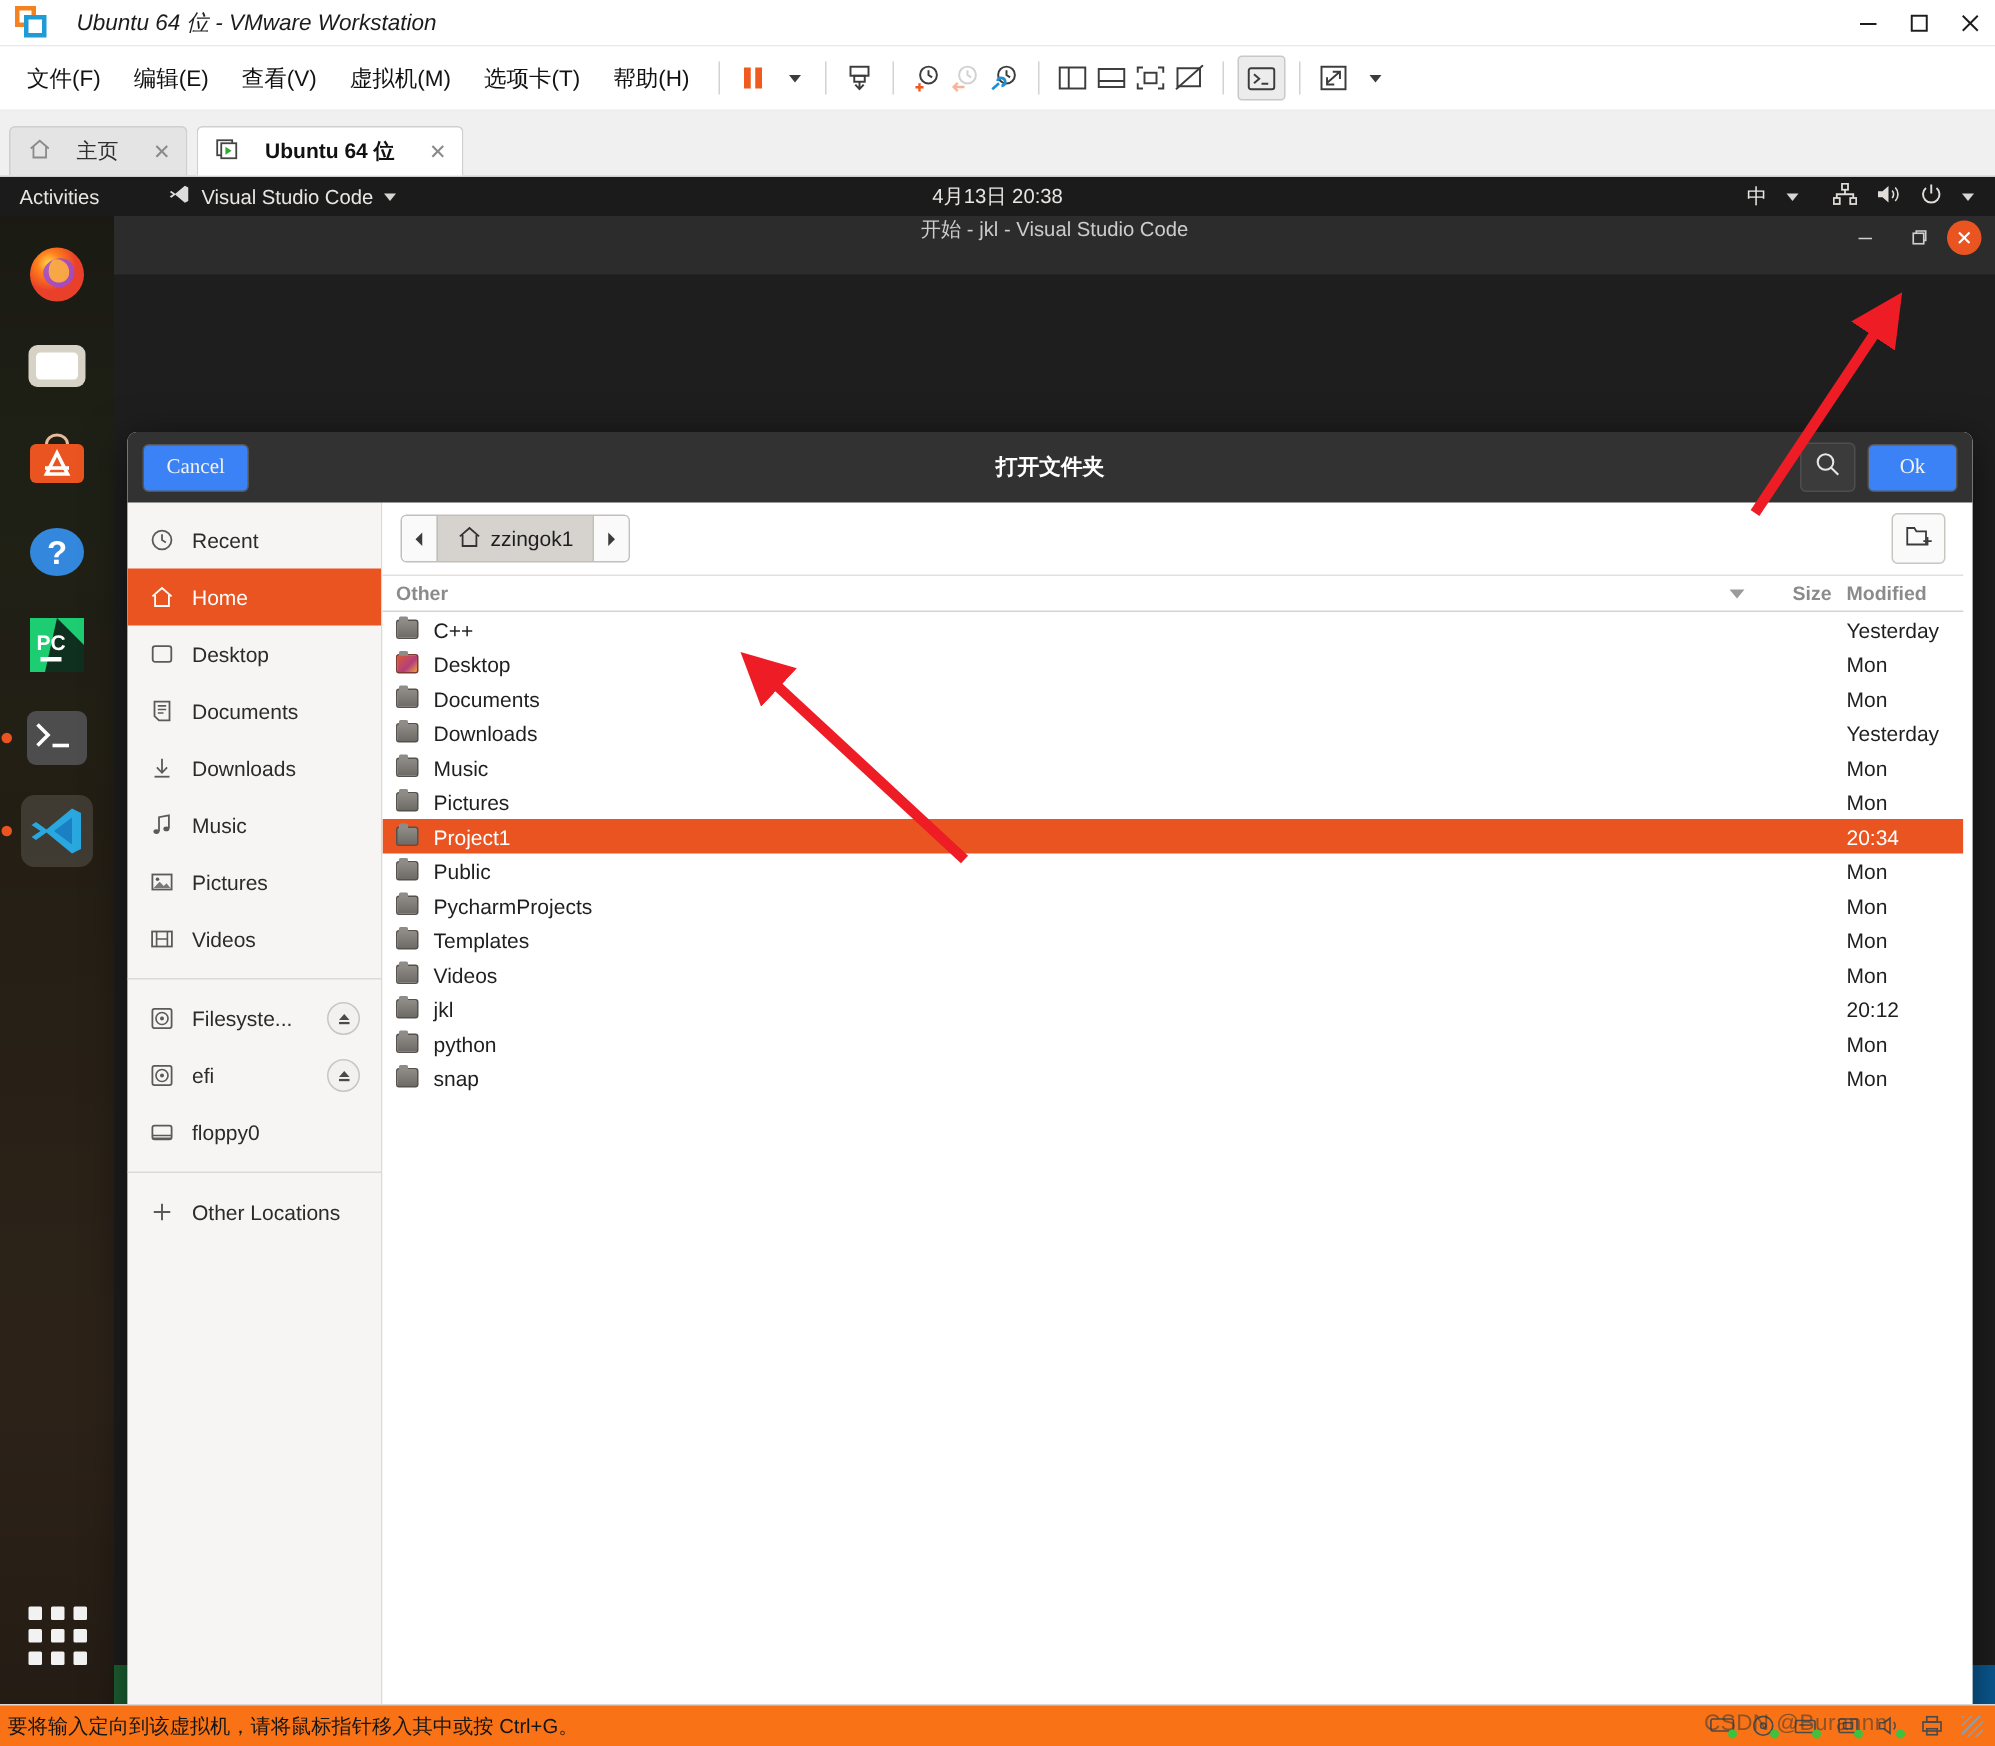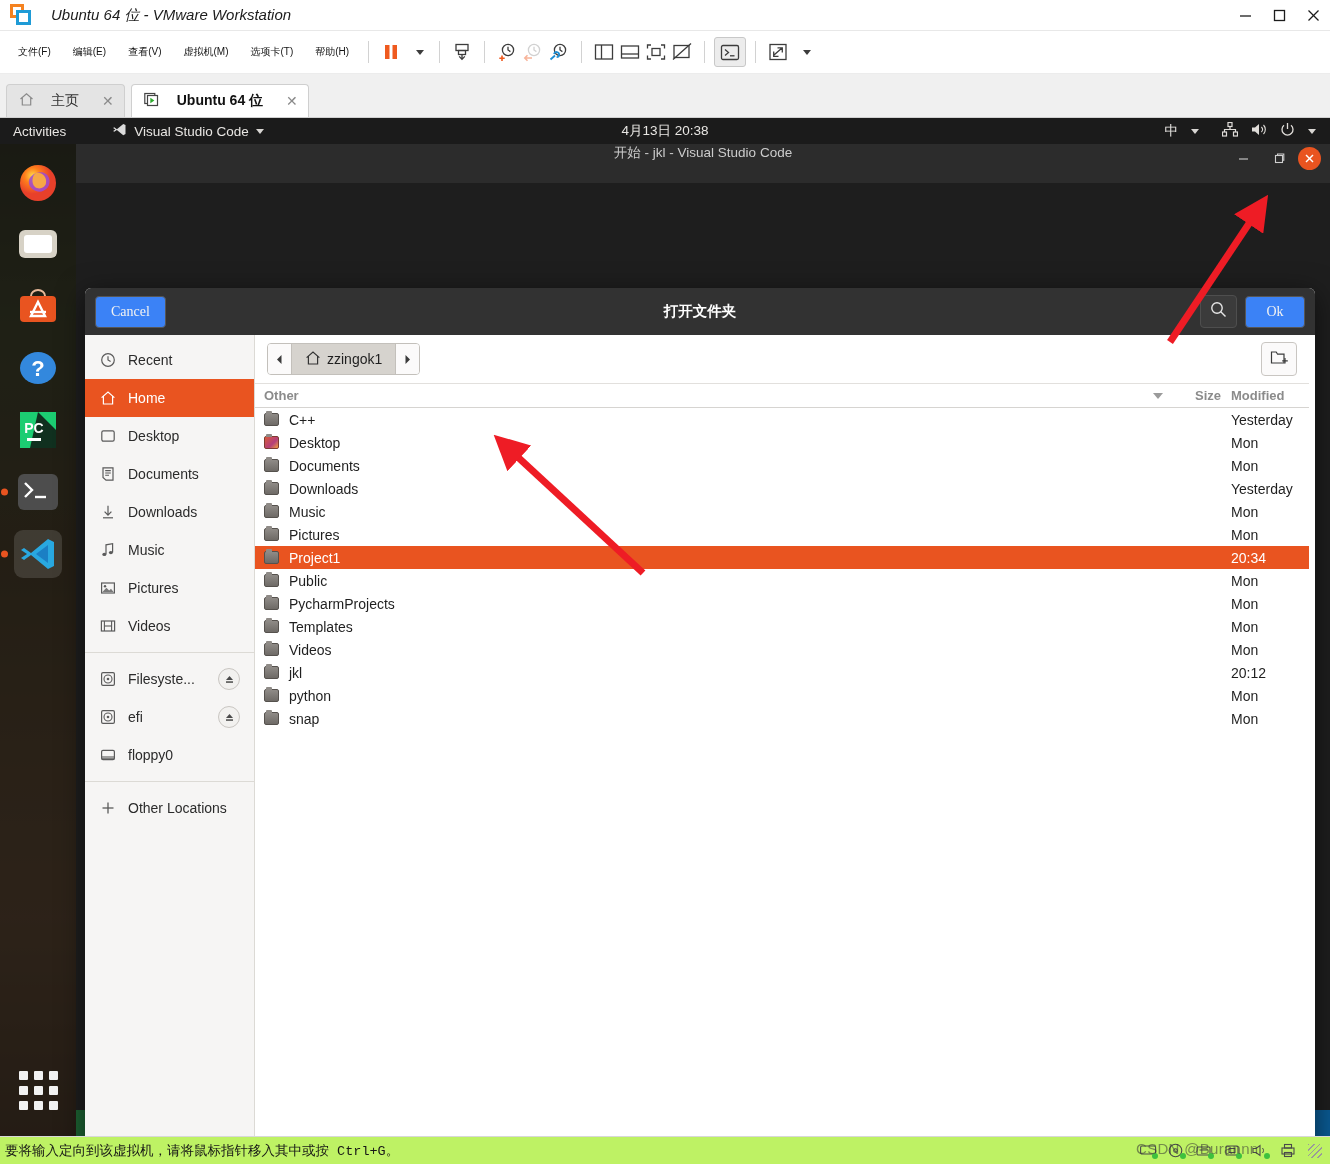--- a/index.html
+++ b/index.html
@@ -25,21 +25,21 @@
   .vm-winbtns { margin-left: auto; display: flex; }
   .vm-winbtn { width: 34px; height: 31px; display: flex; align-items: center;
     justify-content: center; font-size: 15px; color: #1c1c1c; }
 
   
   .vm-menubar {
     position: absolute; left: 0; top: 31px; width: 1330px; height: 43px;
     background: #ffffff; display: flex; align-items: center;
     border-bottom: 1px solid #ececec;
   }
-  .vm-menu { font-size: 10px; color: #121212; padding: 4px 10px; margin-left: 2px; white-space: nowrap; }
+  .vm-menu { font-size: 15px; color: #121212; padding: 4px 10px; margin-left: 2px; white-space: nowrap; }
   .vm-menu:first-child { margin-left: 8px; }
   .vm-sep { width: 1px; height: 22px; background: #d2d2d2; margin: 0 9px; }
   .vm-tool { display: flex; align-items: center; justify-content: center;
     height: 30px; min-width: 26px; padding: 0 3px; }
   .vm-tool.framed { border: 1px solid #c8c8c8; background: #ececec; border-radius: 3px; padding: 0 5px;}
   .caret { width: 0; height: 0; border-left: 4px solid transparent;
     border-right: 4px solid transparent; border-top: 5px solid #3c3c3c; margin-left: 5px; }
 
   
   .vm-tabstrip {
@@ -207,22 +207,22 @@
   
   .dlg-scroll-edge { width: 6px; background: #ffffff; }
 
   
   .annot { position: absolute; left: 0; top: 0; width: 1330px; height: 1164px;
     pointer-events: none; }
 
   
   .vm-status {
     position: absolute; left: 0; top: 1136px; width: 1330px; height: 28px;
-    background: #bef264; border-top: 1px solid #d8d8d8;
-    display: flex; align-items: center; font-size: 13.5px; color: #161616; font-family: Liberation Mono, monospace;
+    background: #f97316; border-top: 1px solid #d8d8d8;
+    display: flex; align-items: center; font-size: 13.5px; color: #161616;
   }
   .vm-status .txt { margin-left: 5px; }
   .vm-status-right { margin-left: auto; display: flex; align-items: center;
     gap: 11px; margin-right: 8px; }
   .st-dev { position: relative; width: 17px; height: 15px; }
   .st-dev .dot { position: absolute; right: -1px; bottom: -1px; width: 6px;
     height: 6px; border-radius: 50%; background: #3ec13e; }
   .grip { width: 14px; height: 14px; background:
     repeating-linear-gradient(135deg,#9a9a9a 0 1px,transparent 1px 4px); }
 

